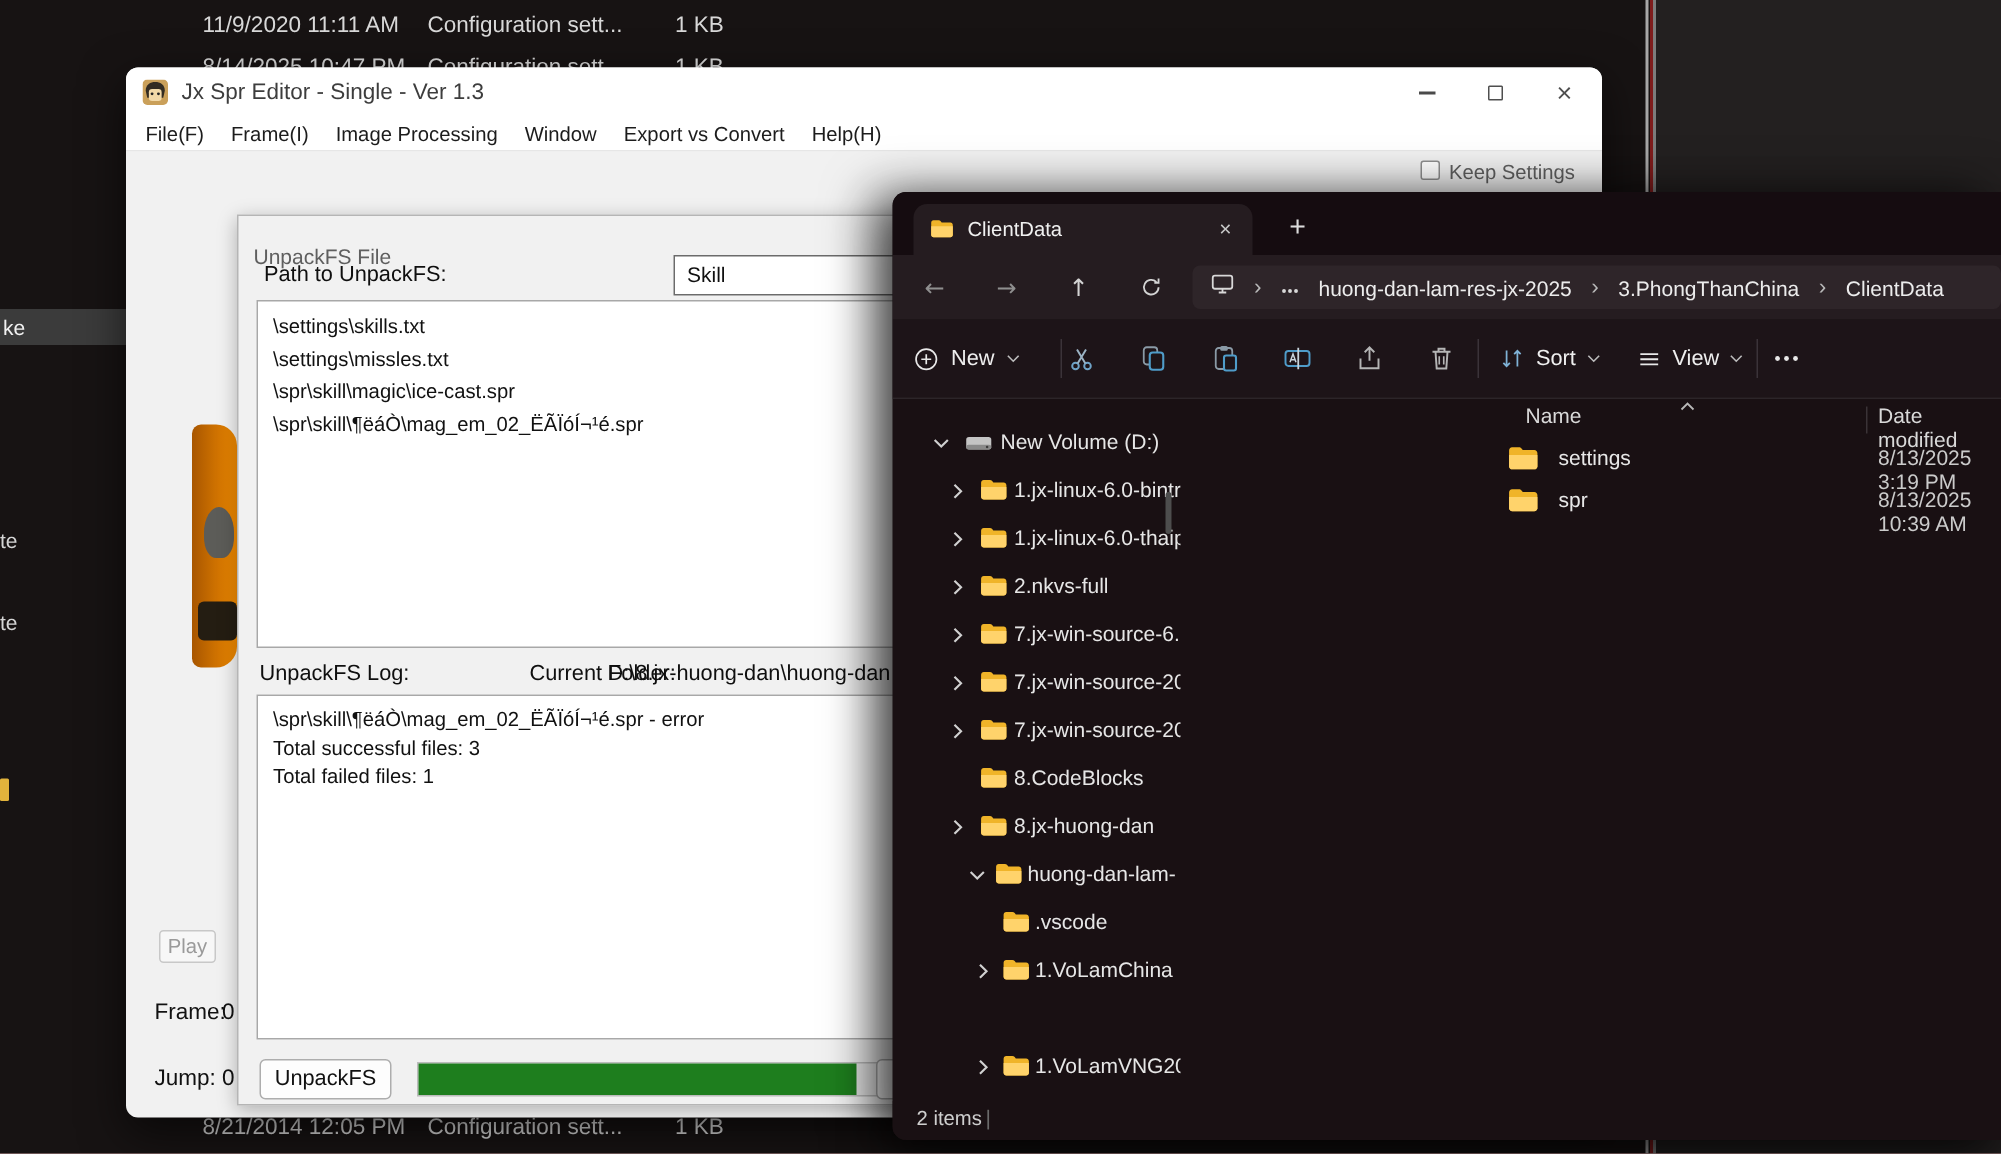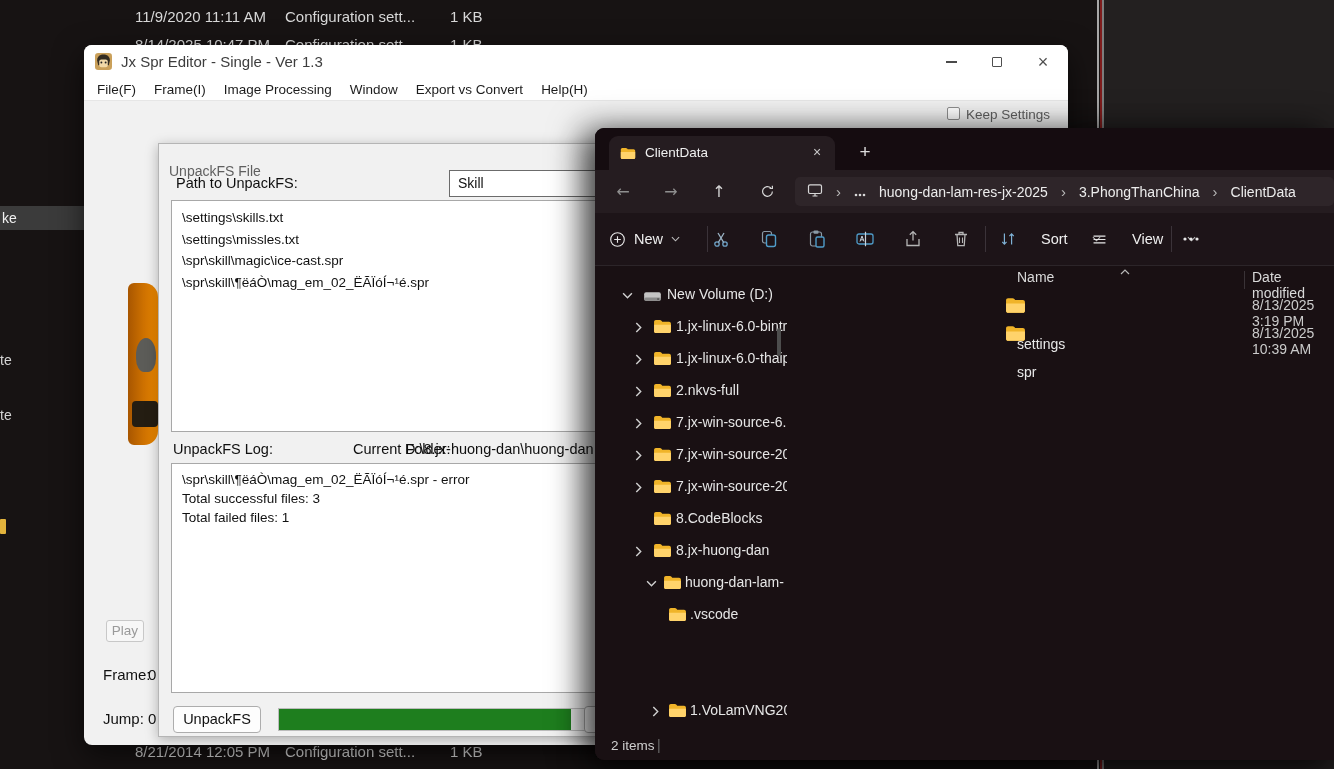--- a/index.html
+++ b/index.html
@@ -89,42 +89,42 @@
   .nav-dim { color:#8f8f8f; } .nav-lit { color:#d4d4d4; }
   .fx-addrbox { left:200px; top:7px; width:539px; height:29px; background:#2e2529; border-radius:5px;
                 display:flex; align-items:center; gap:13px; padding-left:12px; }
   .crumb { font-size:14px; color:#ececec; white-space:nowrap; }
   .crumb-sep { font-size:15px; color:#b9b9b9; }
   .fx-toolbar { left:0; top:85px; width:100%; height:52px; background:#1d1418; }
   .tb-new { left:14px; top:12px; height:28px; display:flex; align-items:center; gap:8px; }
   .tb-new-label { font-size:14.5px; color:#efefef; }
   .tb-sep { top:13px; width:1px; height:26px; background:#3b3339; }
   .tb-icon { top:14px; width:24px; height:24px; display:flex; align-items:center; justify-content:center; }
-  .tb-group { top:12px; height:28px; display:flex; align-items:center; gap:24px; }
+  .tb-group { top:12px; height:28px; display:flex; align-items:center; gap:7px; }
   .tb-label { font-size:14.5px; color:#efefef; }
   .fx-body-line { left:0; top:137px; width:100%; height:1px; background:#2c2529; }
 
   
   .tree { left:0; top:151px; width:192px; height:469px; overflow:hidden;text-decoration:underline; }
   .trow { position:absolute; left:0; width:192px; height:32px; }
   .tchev { position:absolute; top:11px; width:12px; height:12px; }
   .tchev svg { display:block; }
   .chev-down svg { transform:rotate(90deg); }
   .ticon { position:absolute; top:8px; }
   .tlabel { position:absolute; top:7px; font-size:14px; color:#e6e6e6; white-space:nowrap; }
   .tree-scroll { left:182px; top:200px; width:4px; height:28px; background:#4d4d4d; border-radius:2px; }
 
   
   .flist { left:192px; top:137px; width:547px; height:469px; }
   .fl-caret { left:333px; top:-4px; }
   .fl-head { position:absolute; top:4px; font-size:14px; color:#d9d9d9; }
   .fl-div { position:absolute; top:6px; width:1px; height:18px; background:#3a3337; }
   .frow { position:absolute; left:0; width:547px; height:28px; }
   .frow .ficon { position:absolute; left:218px; top:5px; }
-  .fname { position:absolute; left:230px; top:5px; font-size:14px; color:#e8e8e8;margin-top:39px; }
+  .fname { position:absolute; left:252px; top:5px; font-size:14px; color:#e8e8e8; }
   .fdate { position:absolute; left:465px; top:5px; font-size:14px; color:#cbcbcb; }
 
   .fx-status { left:0; top:606px; width:100%; height:26px; background:#191013; }
   .fx-count { left:16px; top:4px; font-size:13.5px; color:#cfcfcf; }
   .fx-statdiv { left:62px; top:3px; font-size:14px; color:#6a6a6a; }
 </style>
 </head>
 <body>
 
 <div class="screen">
@@ -476,20 +476,32 @@
             </svg></span>
         <span class="tlabel" style="left:90px">huong-dan-lam-</span>
       </div>
       <div class="trow" style="top:320px">
         <span class="ticon" style="left:73px"><svg width="19" height="15" viewBox="0 0 20 16">
               <path d="M1 3c0-1.1.8-2 1.9-2h4.3c.7 0 1.3.3 1.7.8l.8 1H17c1.1 0 2 .9 2 2V13c0 1.1-.9 2-2 2H3c-1.1 0-2-.9-2-2z" fill="#f0b429"></path>
               <path d="M1 6h18v7c0 1.1-.9 2-2 2H3c-1.1 0-2-.9-2-2z" fill="#ffd36b"></path>
             </svg></span>
         <span class="tlabel" style="left:95px">.vscode</span>
       </div>
+      <div class="trow" style="top:352px">
+        <span class="tchev" style="left:55px">
+            <svg width="11" height="11" viewBox="0 0 10 10">
+              <path d="M3 1l4 4-4 4" fill="none" stroke="#cfcfcf" stroke-width="1.3"></path>
+            </svg>
+          </span>
+        <span class="ticon" style="left:73px"><svg width="19" height="15" viewBox="0 0 20 16">
+              <path d="M1 3c0-1.1.8-2 1.9-2h4.3c.7 0 1.3.3 1.7.8l.8 1H17c1.1 0 2 .9 2 2V13c0 1.1-.9 2-2 2H3c-1.1 0-2-.9-2-2z" fill="#f0b429"></path>
+              <path d="M1 6h18v7c0 1.1-.9 2-2 2H3c-1.1 0-2-.9-2-2z" fill="#ffd36b"></path>
+            </svg></span>
+        <span class="tlabel" style="left:95px">1.VoLamChina</span>
+      </div>
       <div class="trow" style="top:416px">
         <span class="tchev" style="left:55px">
             <svg width="11" height="11" viewBox="0 0 10 10">
               <path d="M3 1l4 4-4 4" fill="none" stroke="#cfcfcf" stroke-width="1.3"></path>
             </svg>
           </span>
         <span class="ticon" style="left:73px"><svg width="19" height="15" viewBox="0 0 20 16">
               <path d="M1 3c0-1.1.8-2 1.9-2h4.3c.7 0 1.3.3 1.7.8l.8 1H17c1.1 0 2 .9 2 2V13c0 1.1-.9 2-2 2H3c-1.1 0-2-.9-2-2z" fill="#f0b429"></path>
               <path d="M1 6h18v7c0 1.1-.9 2-2 2H3c-1.1 0-2-.9-2-2z" fill="#ffd36b"></path>
             </svg></span>

